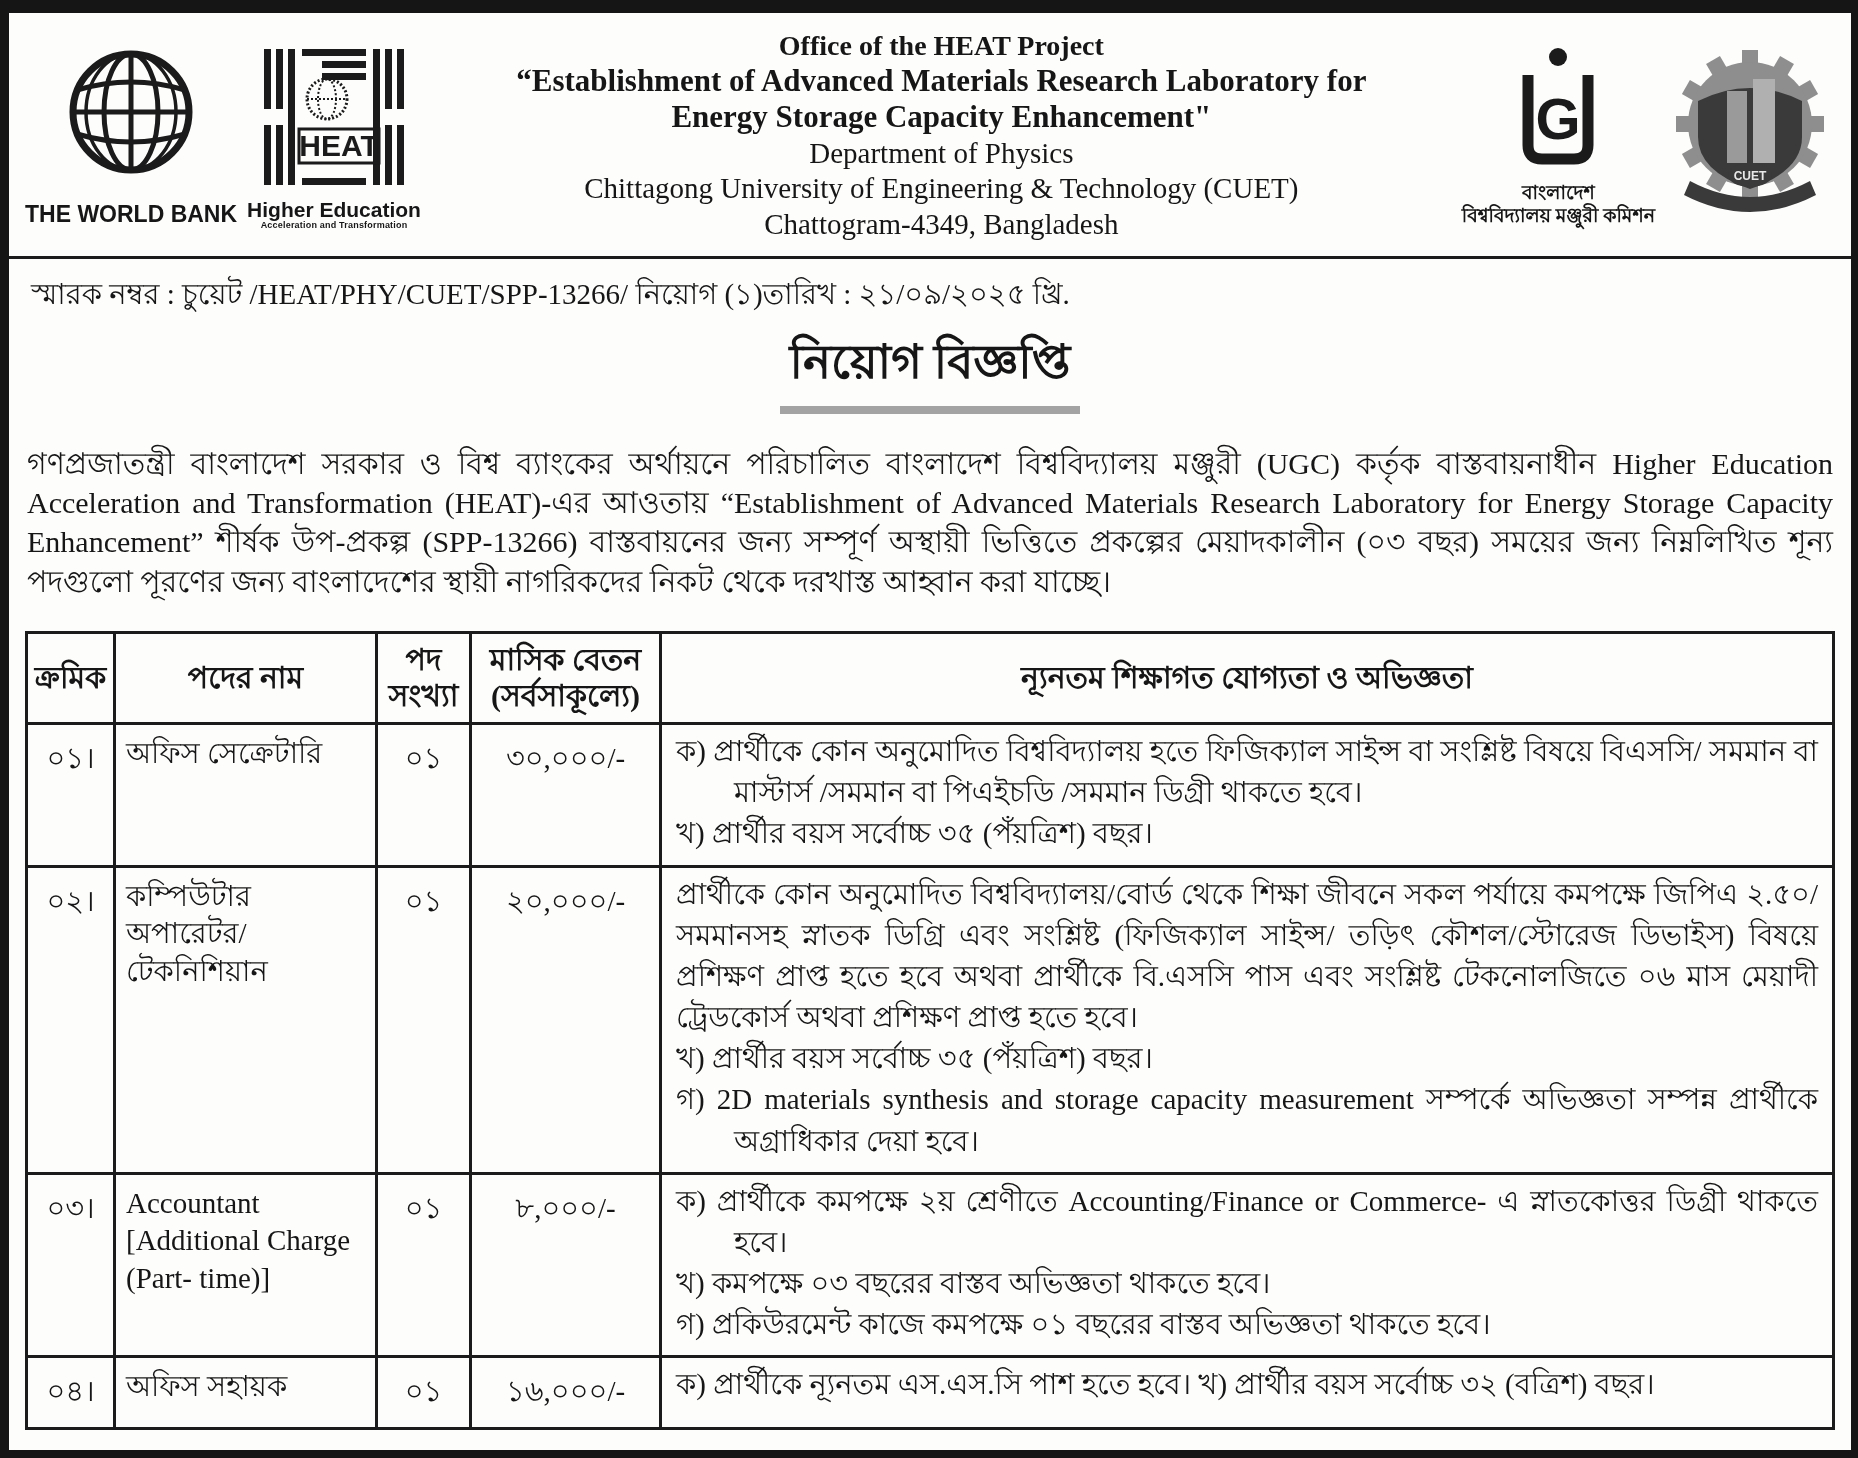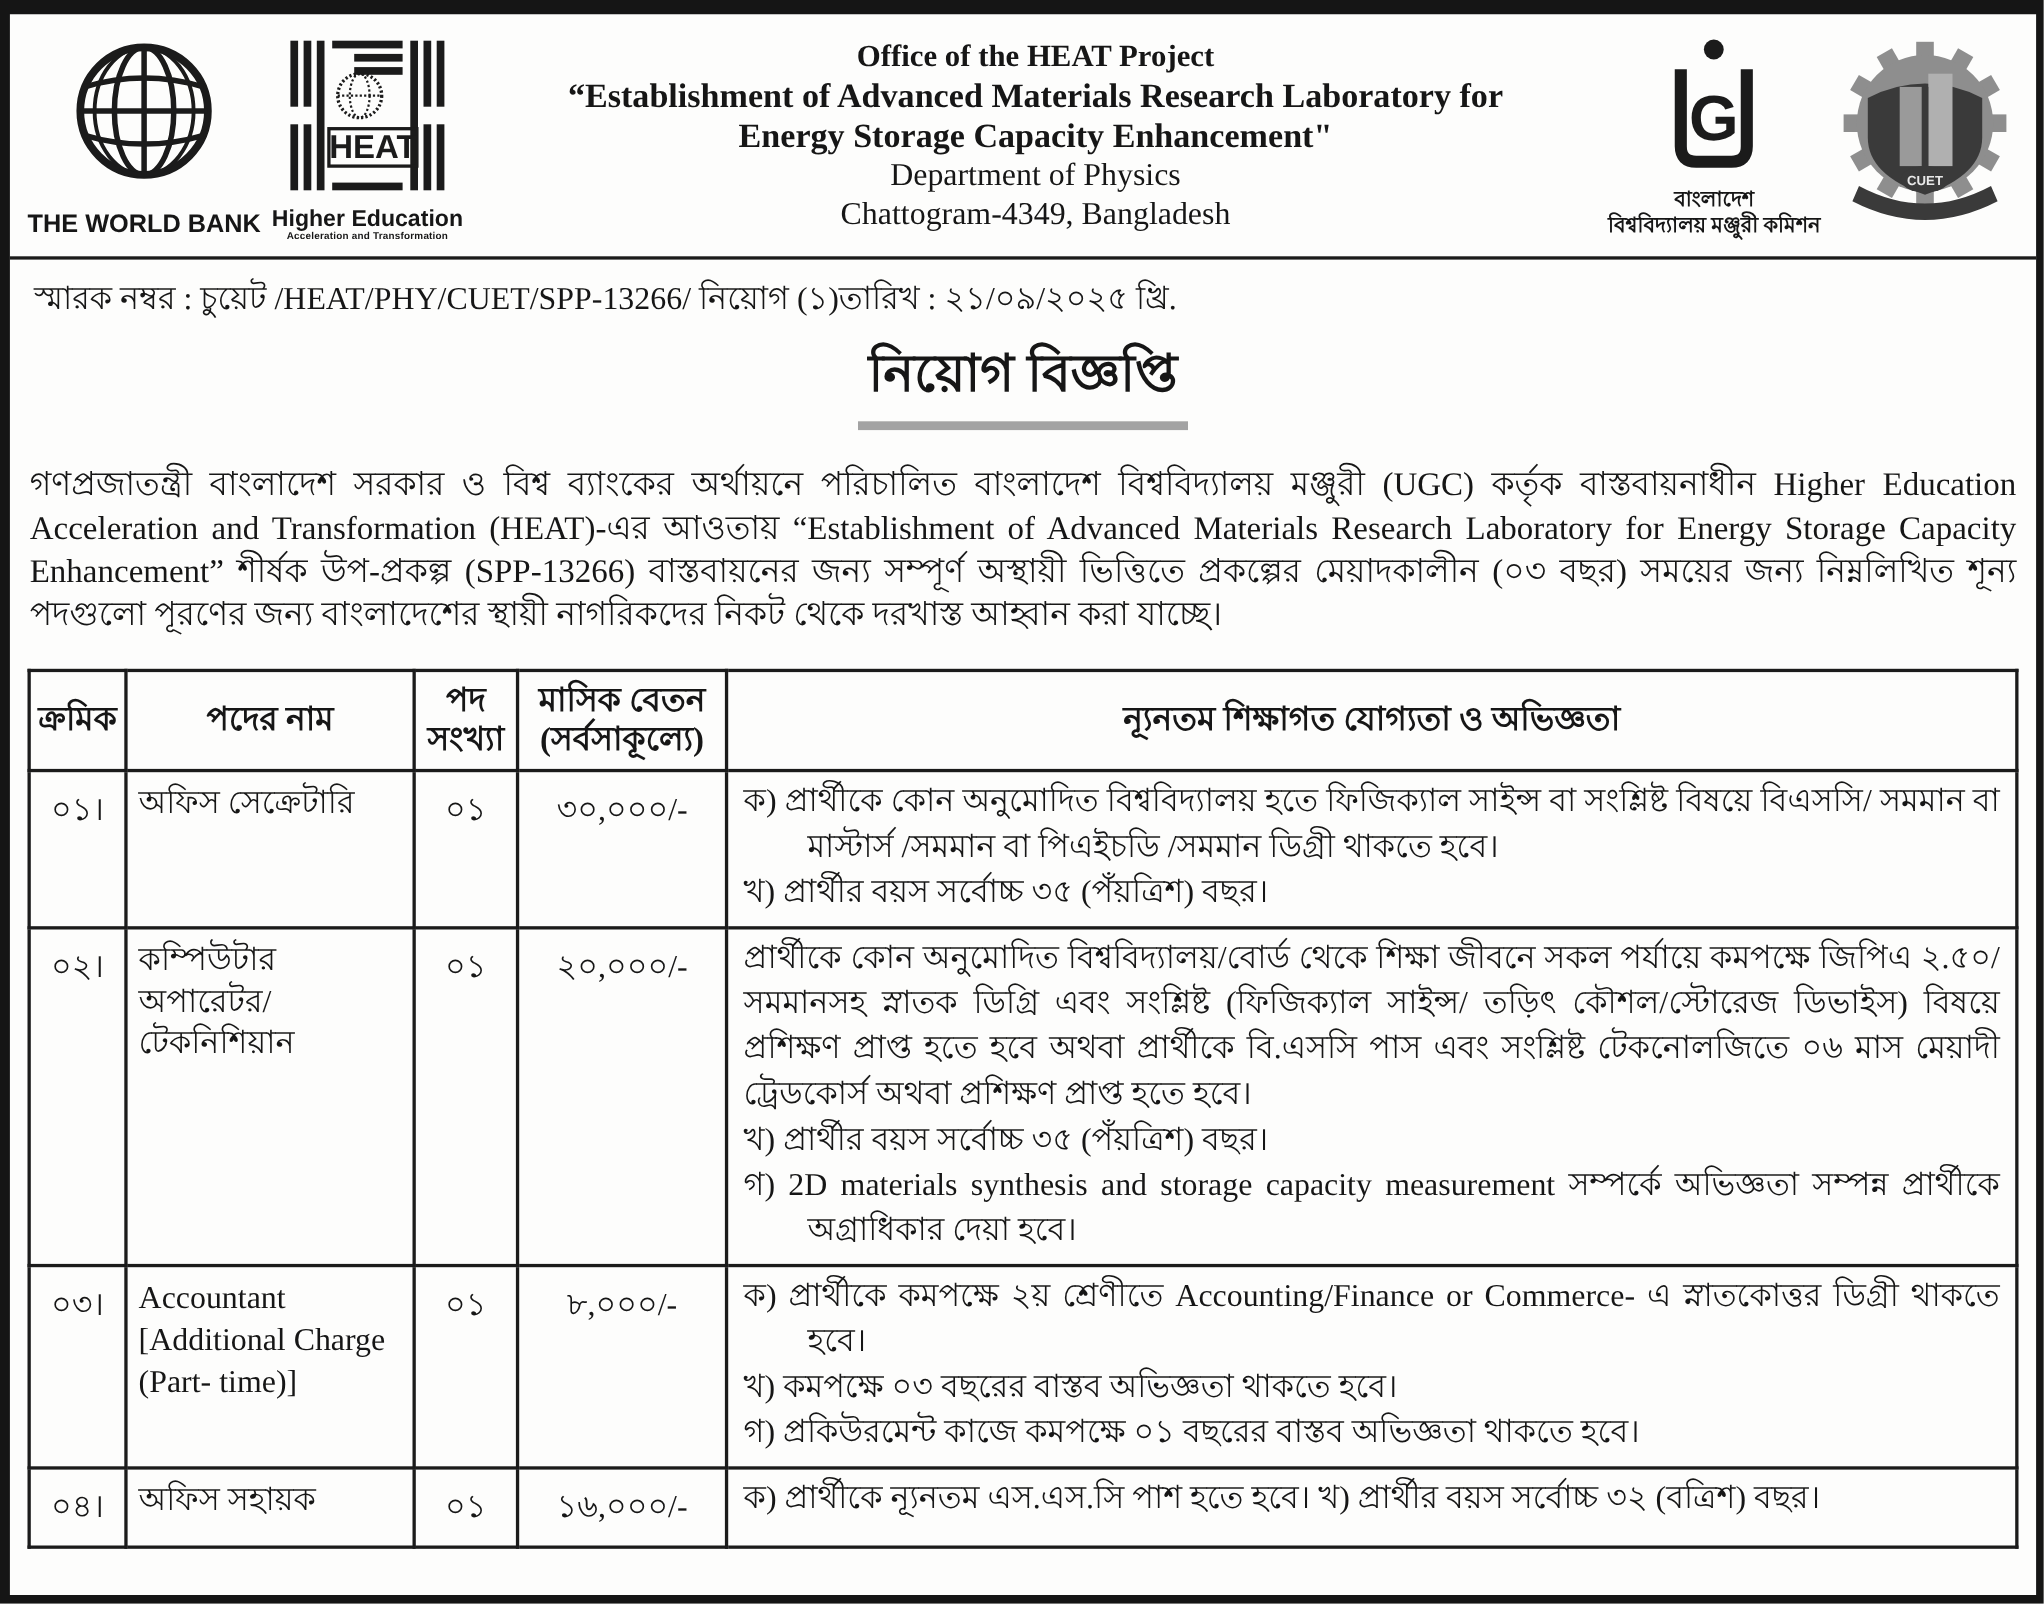--- a/index.html
+++ b/index.html
@@ -89,20 +89,21 @@
       </svg>
       <div class="heat-caption1">Higher Education</div>
       <div class="heat-caption2">Acceleration and Transformation</div>
     </div>
 
     <div class="head-center">
       <div class="t1">Office of the HEAT Project</div>
       <div class="t3">“Establishment of Advanced Materials Research Laboratory for</div>
       <div class="t3">Energy Storage Capacity Enhancement"</div>
       <div class="t4">Department of Physics</div>
+      <div class="t4">Chittagong University of Engineering &amp; Technology (CUET)</div>
       <div class="t4">Chattogram-4349, Bangladesh</div>
     </div>
 
     <div class="logo-col">
       <svg width="120" height="130" viewBox="0 0 120 130">
         <circle cx="60" cy="14" r="9" fill="#1b1b1b"></circle>
         <path d="M30 32 v70 q0 14 14 14 h32 q14 0 14 -14 v-70" fill="none" stroke="#1b1b1b" stroke-width="11"></path>
         <text x="60" y="96" text-anchor="middle" font-size="58" font-weight="bold" fill="#1b1b1b" font-family="Liberation Serif,serif">G</text>
       </svg>
       <div class="ugc-caption">বাংলাদেশ</div>

